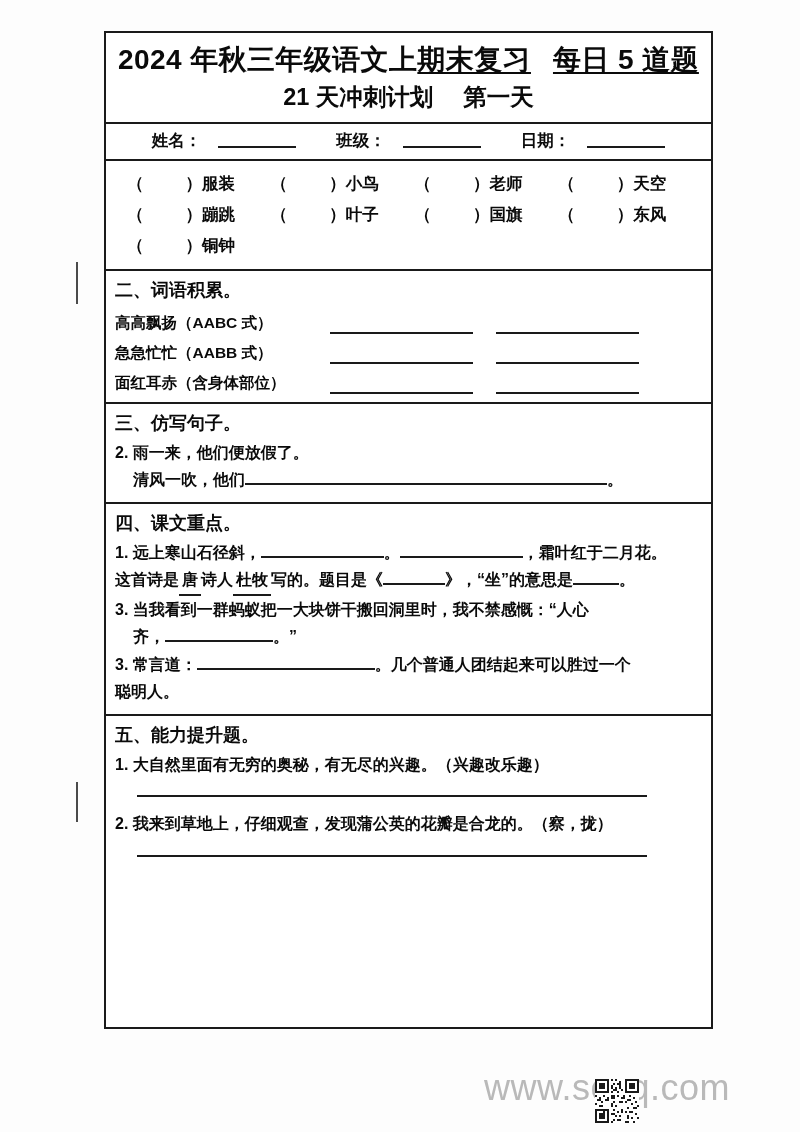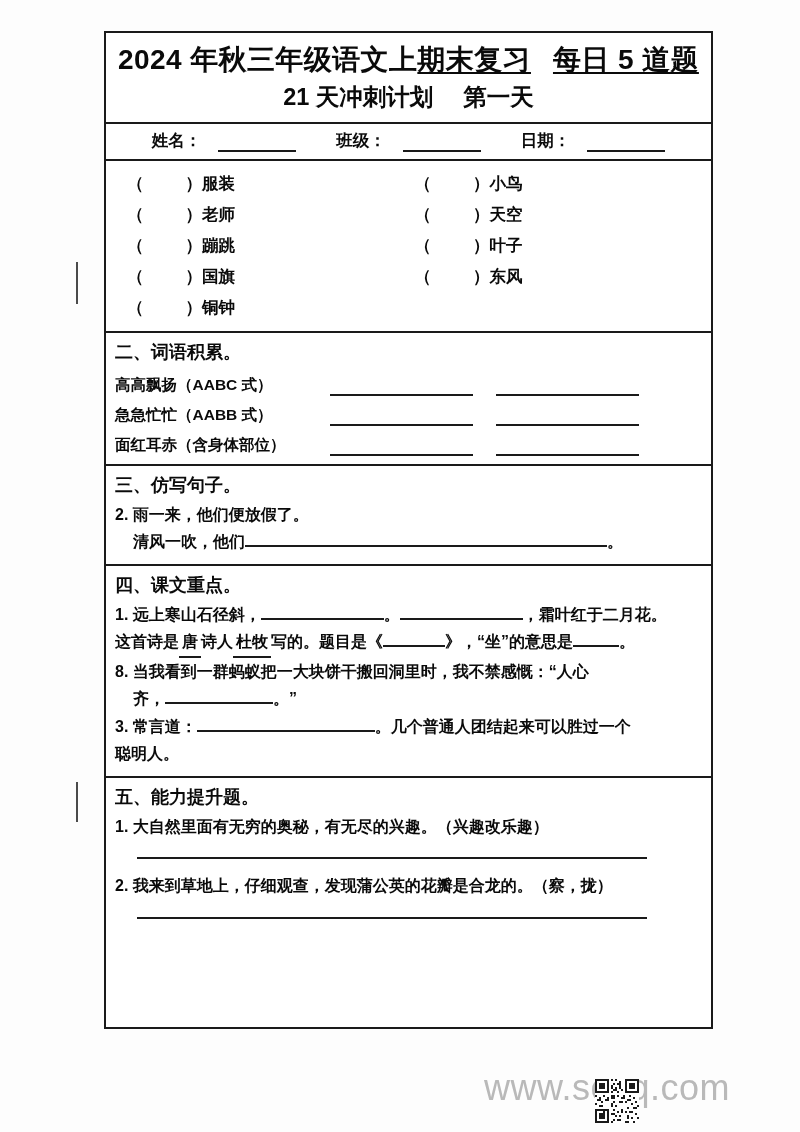--- a/index.html
+++ b/index.html
@@ -77,41 +77,41 @@
   
   .info-row {
     display: flex;
     align-items: center;
     justify-content: center;
     gap: 40px;
     padding: 6px 0 7px 0;
     font-size: 16.5px;
     font-weight: 700;
   }
-  .info-field { display: flex; align-items: flex-end; gap: 17px; }
+  .info-field { display: flex; align-items: center; gap: 17px; }
   .info-blank {
     display: inline-block;
     width: 78px;
     border-bottom: 2px solid #1a1a1a;
     height: 15px;
   }
 
   
   .section { padding: 6px 9px 8px 9px; }
   .sec-title {
     font-size: 18px;
     font-weight: 700;
     line-height: 1.5;
     margin-bottom: 2px;
   }
 
   
   .match-grid {
     display: grid;
-    grid-template-columns: 1fr 1fr;
+    grid-template-columns: 1fr 1fr 1fr 1fr;
     row-gap: 9px;
     padding: 6px 0 4px 12px;
   }
   .match-cell {
     font-size: 16.5px;
     font-weight: 700;
     white-space: nowrap;
   }
   .paren-gap { display: inline-block; width: 42px; }
 
@@ -277,21 +277,21 @@
     <div class="sec-title">四、课文重点。</div>
 
     <div class="q-line">
       <span>1. 远上寒山石径斜，</span><span class="fill fill-lg"></span><span>。</span><span class="fill fill-lg"></span><span>，霜叶红于二月花。</span>
     </div>
 
     <div class="q-line">
       <span>这首诗是</span><span class="inline-ans">唐</span><span>诗人</span><span class="inline-ans">杜牧</span><span>写的。题目是《</span><span class="fill fill-sm"></span><span>》，“坐”的意思是</span><span class="fill fill-xs"></span><span>。</span>
     </div>
 
-    <div class="q-line">8. 当我看到一群蚂蚁把一大块饼干搬回洞里时，我不禁感慨：“人心</div>
+    <div class="q-line">3. 当我看到一群蚂蚁把一大块饼干搬回洞里时，我不禁感慨：“人心</div>
     <div class="q-line q-indent">
       <span>齐，</span><span class="fill fill-md"></span><span>。”</span>
     </div>
 
     <div class="q-line">
       <span>3. 常言道：</span><span class="fill fill-xl"></span><span>。几个普通人团结起来可以胜过一个</span>
     </div>
     <div class="q-line">聪明人。</div>
   </div>
 

